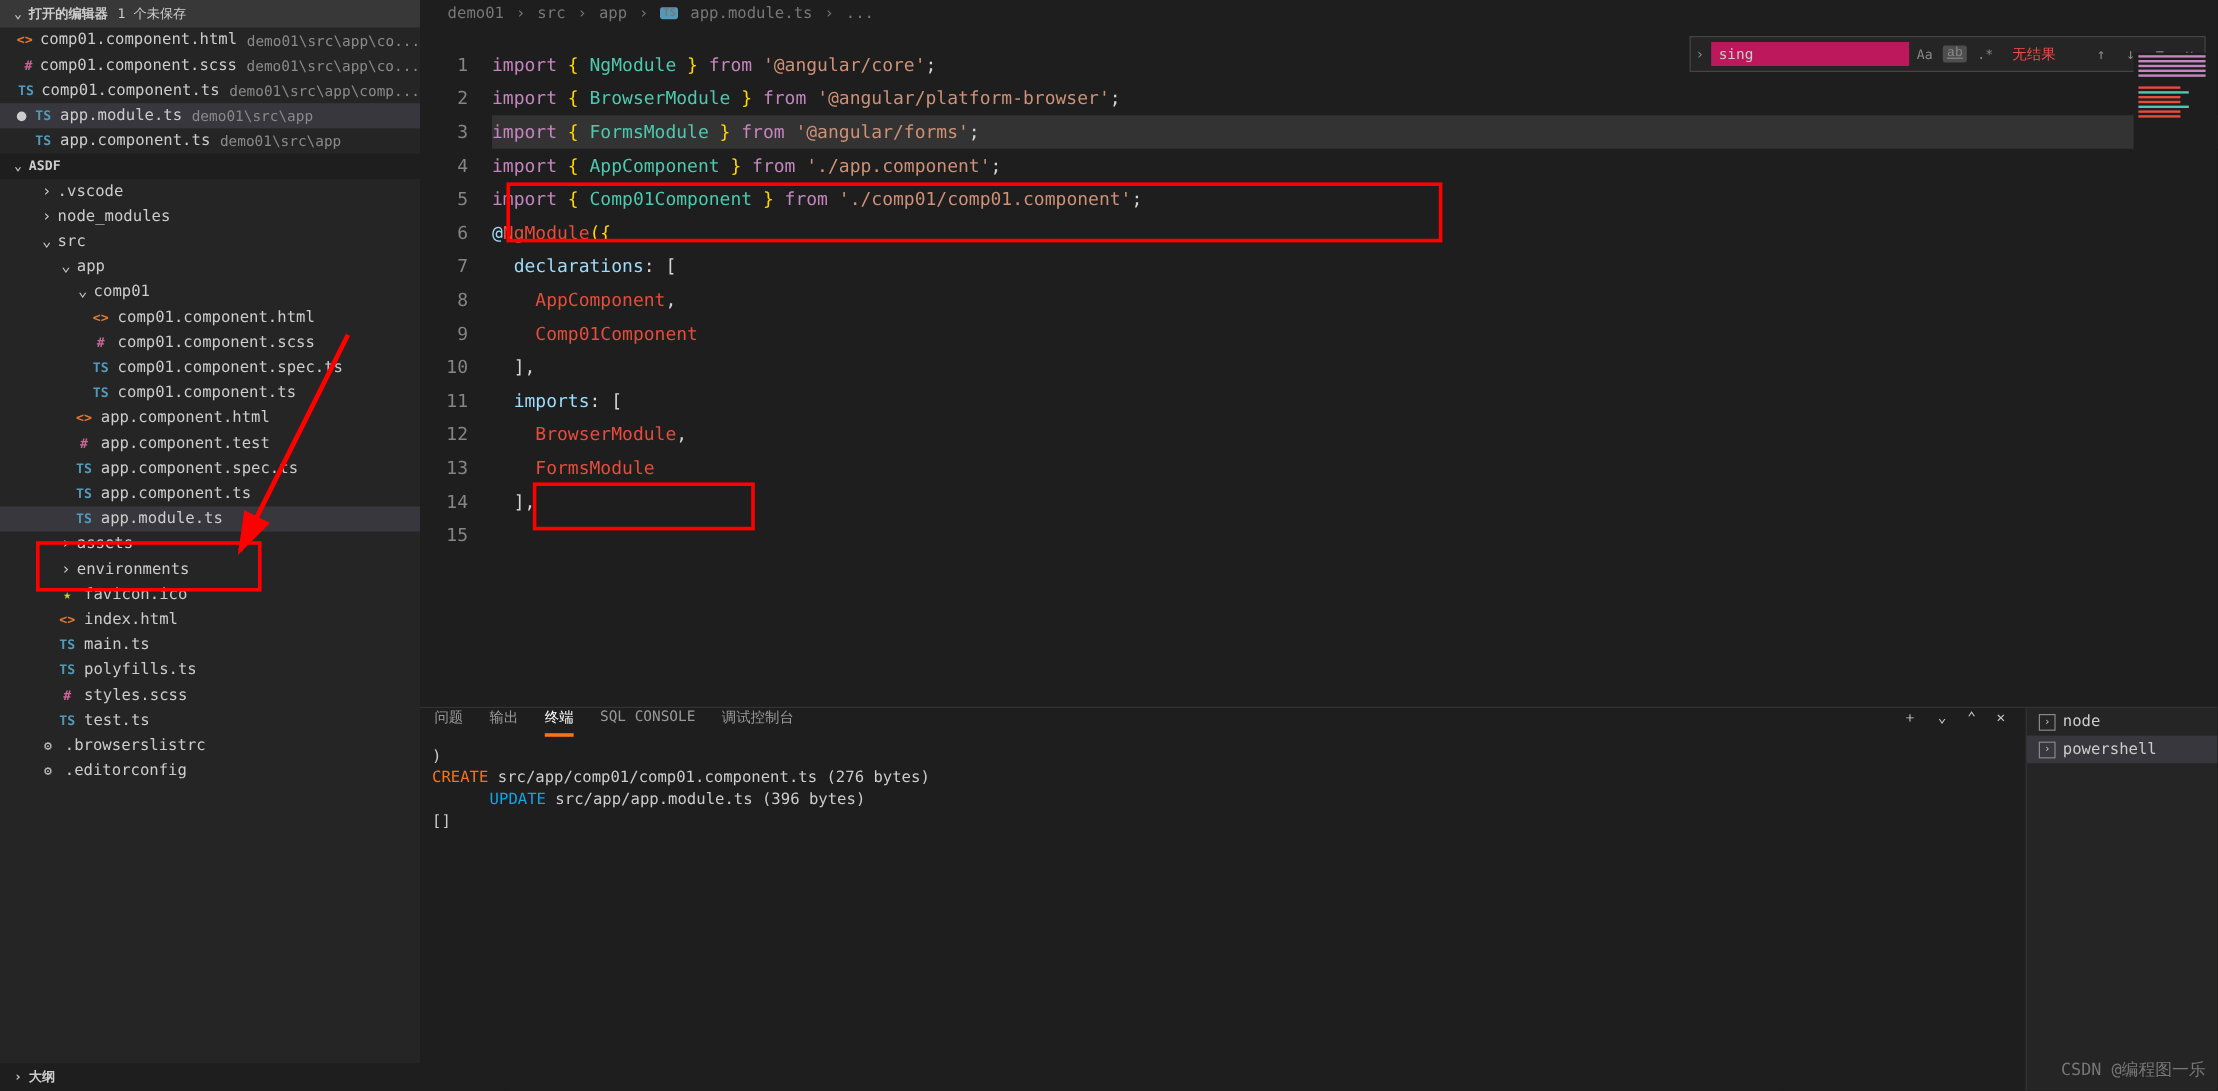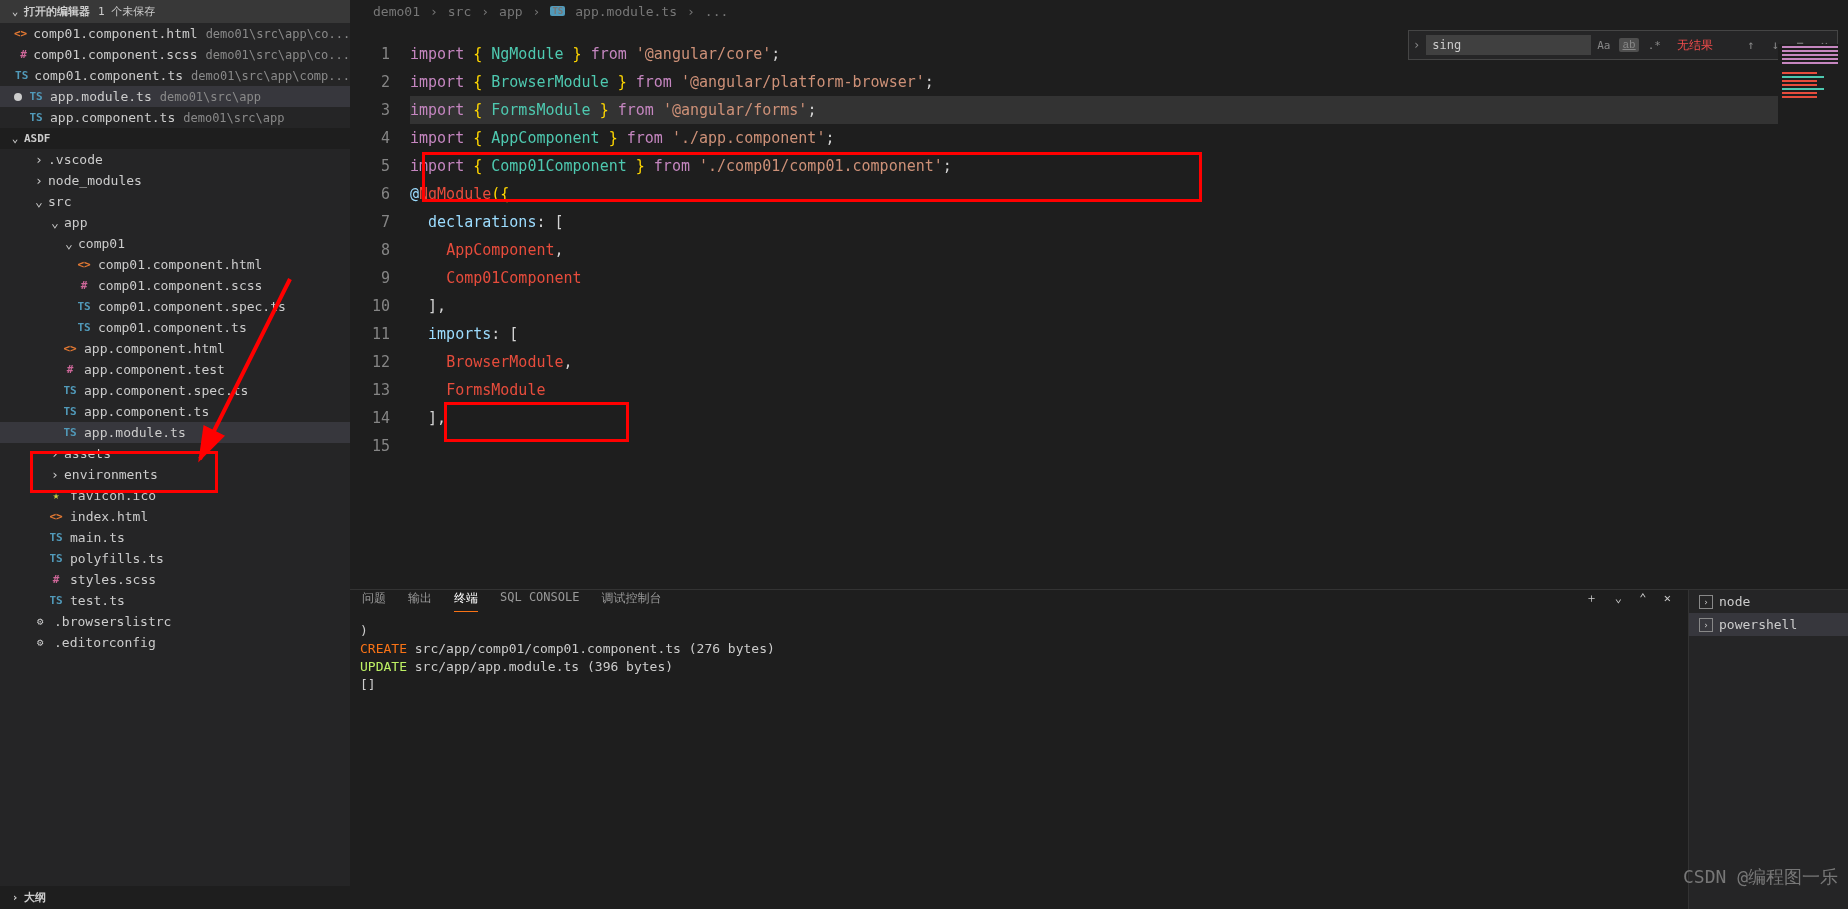--- a/index.html
+++ b/index.html
@@ -25,46 +25,46 @@
 
 .editor-wrap{ flex:1; display:flex; position:relative; overflow:hidden; }
 .gutter { width:60px; background:#1e1e1e; text-align:right; color:#858585; font-family:Consolas,monospace; font-size:15px; padding-top:18px; line-height:28px; user-select:none; padding-right:20px; }
 .code { flex:1; font-family:Consolas,monospace; font-size:15px; padding-top:18px; line-height:28px; white-space:pre; color:#d4d4d4; position:relative; }
 .tok-kw{color:#c586c0;} .tok-p{color:#ffd700;} .tok-type{color:#4ec9b0;} .tok-str{color:#ce9178;} .tok-id{color:#9cdcfe;} .tok-red{color:#e74c3c;} .tok-at{color:#9cdcfe;}
 .line-hl{ background:#333333; }
 .redbox { position:absolute; border:3px solid #f00; pointer-events:none; }
 
 .findbar{ position:absolute; top:30px; right:10px; width:430px; height:30px; background:#252526; border:1px solid #454545; display:flex; align-items:center; font-size:12px; color:#ccc; padding:0 4px;}
 .findbar .chevL{color:#888; margin-right:6px;}
-.findbar input{flex:0 0 140px; background:#404040; border:none; color:#ccc; padding:3px 6px; font-size:12px;}
+.findbar input{flex:0 0 140px; background:#be185d; border:none; color:#ccc; padding:3px 6px; font-size:12px;}
 .findbar .opt{margin:0 3px; color:#888; cursor:pointer; font-size:11px; padding:1px 3px;}
 .findbar .opt.active{background:#4e4e4e; border-radius:2px;}
 .findbar .msg{margin-left:10px; color:#f14c4c;}
 .findbar .nav{margin-left:auto; color:#888;}
 .findbar .nav span{margin:0 5px; cursor:pointer;}
 
 .panel { height:320px; border-top:1px solid #333; display:flex; }
 .panel-main{ flex:1; display:flex; flex-direction:column;}
 .panel-tabs { display:flex; align-items:flex-start; padding:0 12px; height:32px; font-size:12px; color:#999;}
 .panel-tabs .tab{margin-right:22px; cursor:pointer;}
-.panel-tabs .tab.active{color:#fff; border-bottom:1px solid #f97316; padding-bottom:4px;}
+.panel-tabs .tab.active{color:#fff; border-bottom:3px solid #f97316; padding-bottom:4px;}
 .panel-tools{margin-left:auto; color:#ccc;} .panel-tools span{margin:0 5px; cursor:pointer;}
 .terminal-body{ flex:1; font-family:Consolas,monospace; font-size:13px; color:#ccc; padding:0 10px; line-height:18px; overflow:hidden;}
-.term-grn{color:#f97316;} .term-blu{color:#bef264;}
+.term-grn{color:#f97316;} .term-blu{color:#0ea5e9;margin-left:48px;}
 .panel-side{width:160px; background:#252526; border-left:1px solid #333; font-size:13px;}
 .panel-side .item{display:flex; align-items:center; padding:4px 10px;}
 .panel-side .item.sel{background:#37373d;}
 .panel-side .sq{width:14px; height:14px; border:1px solid #888; display:inline-flex; align-items:center; justify-content:center; font-size:9px; margin-right:6px;}
 
 .minimap{ position:absolute; top:22px; right:0; width:70px; height:200px; background:#1e1e1e;}
 .minimap .bar{height:2px; margin:2px 4px;}
 .mm1{background:#c586c0; width:80%;} .mm2{background:#4ec9b0; width:60%;} .mm4{background:#e74c3c; width:50%;}
 
 .arrow-overlay{position:absolute; pointer-events:none;}
-.watermark{position:absolute; bottom:20px; right:10px; color:#777; font-size:18px;}
+.watermark{position:absolute; bottom:8px; right:10px; color:#777; font-size:14px;}
 .redbox-explorer{position:absolute; border:3px solid #f00; left:30px; width:188px; pointer-events:none;}
 </style>
 </head>
 <body>
 
 <div class="sidebar">
   <div class="section-header">
     <span class="chev">⌄</span>
     <span>打开的编辑器</span>
     <span style="margin-left:8px;font-weight:normal;">1 个未保存</span>

